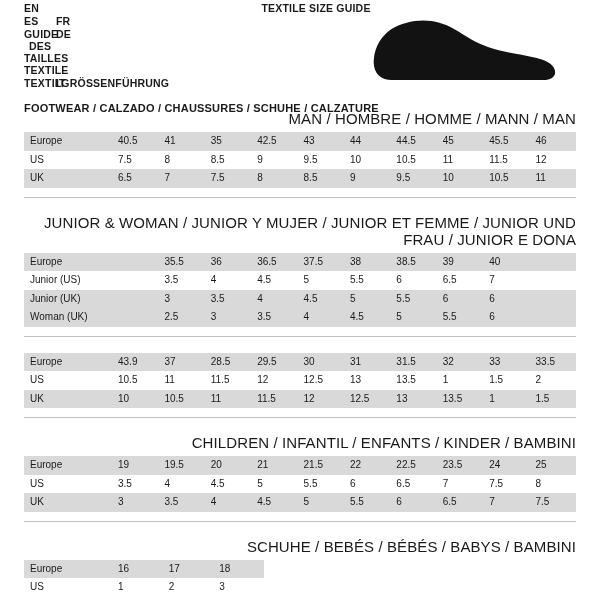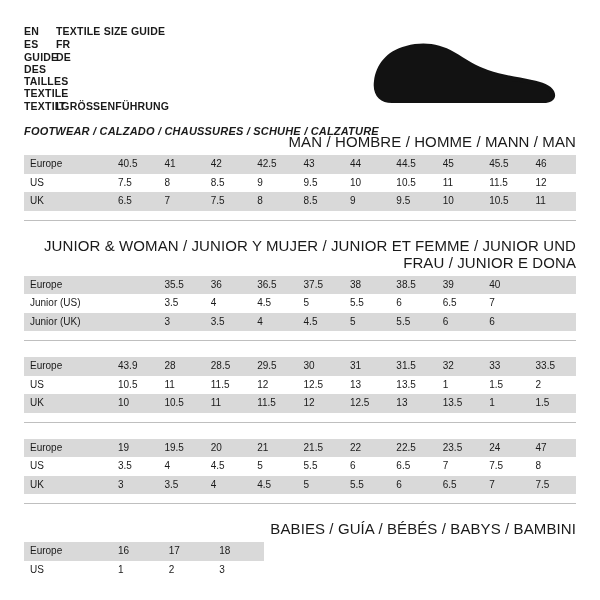--- a/index.html
+++ b/index.html
@@ -12,21 +12,21 @@
     background: #ffffff;
     font-family: "Liberation Sans", sans-serif;
     color: #1a1a1a;
     overflow: hidden;
   }
   .page {
     position: relative;
     width: 600px;
     height: 600px;
     box-sizing: border-box;
-    padding: 25px 24px 0 24px;
+    padding: 2px 24px 0 24px;
     border-radius: 28px;
   }
 
   
   .header {
     position: relative;
     height: 92px;
   }
   .lang-block {
     display: grid;
@@ -34,27 +34,27 @@
     row-gap: 1px;
     font-size: 10.5px;
     font-weight: bold;
     letter-spacing: 0.2px;
   }
   .lang-code {
     font-weight: bold;
   }
   .lang-title {
     font-weight: bold;
+    text-align: center;
   }
   .footwear-line {
     margin-top: 13px;
     font-size: 11px;
     font-weight: bold;
     letter-spacing: 0.2px;
-    font-style: italic;
   }
 
   
   .shoe {
     position: absolute;
     right: 14px;
     top: 10px;
     width: 200px;
     height: 78px;
   }
@@ -134,21 +134,21 @@
   </div>
 
   <div class="section">
     <div class="section-title">MAN / HOMBRE / HOMME / MANN / MAN</div>
     <table class="size-table">
       <tbody>
         <tr class="shaded">
           <td class="rowlabel">Europe</td>
           <td>40.5</td>
           <td>41</td>
-          <td>42</td>
+          <td>35</td>
           <td>42.5</td>
           <td>43</td>
           <td>44</td>
           <td>44.5</td>
           <td>45</td>
           <td>45.5</td>
           <td>46</td>
         </tr>
         <tr>
           <td class="rowlabel">US</td>
@@ -217,32 +217,45 @@
           <td>3</td>
           <td>3.5</td>
           <td>4</td>
           <td>4.5</td>
           <td>5</td>
           <td>5.5</td>
           <td>6</td>
           <td>6</td>
           <td></td>
         </tr>
+        <tr class="shaded">
+          <td class="rowlabel">Woman (UK)</td>
+          <td></td>
+          <td>2.5</td>
+          <td>3</td>
+          <td>3.5</td>
+          <td>4</td>
+          <td>4.5</td>
+          <td>5</td>
+          <td>5.5</td>
+          <td>6</td>
+          <td></td>
+        </tr>
       </tbody>
     </table>
     <hr class="divider">
   </div>
 
   <div class="section">
     <table class="size-table">
       <tbody>
         <tr class="shaded">
           <td class="rowlabel">Europe</td>
           <td>43.9</td>
-          <td>28</td>
+          <td>37</td>
           <td>28.5</td>
           <td>29.5</td>
           <td>30</td>
           <td>31</td>
           <td>31.5</td>
           <td>32</td>
           <td>33</td>
           <td>33.5</td>
         </tr>
         <tr>
@@ -270,34 +283,35 @@
           <td>13.5</td>
           <td>1</td>
           <td>1.5</td>
         </tr>
       </tbody>
     </table>
     <hr class="divider">
   </div>
 
   <div class="section">
+    <div class="section-title">CHILDREN / INFANTIL / ENFANTS / KINDER / BAMBINI</div>
     <table class="size-table">
       <tbody>
         <tr class="shaded">
           <td class="rowlabel">Europe</td>
           <td>19</td>
           <td>19.5</td>
           <td>20</td>
           <td>21</td>
           <td>21.5</td>
           <td>22</td>
           <td>22.5</td>
           <td>23.5</td>
           <td>24</td>
-          <td>47</td>
+          <td>25</td>
         </tr>
         <tr>
           <td class="rowlabel">US</td>
           <td>3.5</td>
           <td>4</td>
           <td>4.5</td>
           <td>5</td>
           <td>5.5</td>
           <td>6</td>
           <td>6.5</td>
@@ -317,21 +331,21 @@
           <td>6.5</td>
           <td>7</td>
           <td>7.5</td>
         </tr>
       </tbody>
     </table>
     <hr class="divider">
   </div>
 
   <div class="section">
-    <div class="section-title">BABIES / GUÍA / BÉBÉS / BABYS / BAMBINI</div>
+    <div class="section-title">SCHUHE / BEBÉS / BÉBÉS / BABYS / BAMBINI</div>
     <table class="size-table babies">
       <tbody>
         <tr class="shaded">
           <td class="rowlabel">Europe</td>
           <td>16</td>
           <td>17</td>
           <td>18</td>
         </tr>
         <tr>
           <td class="rowlabel">US</td>

